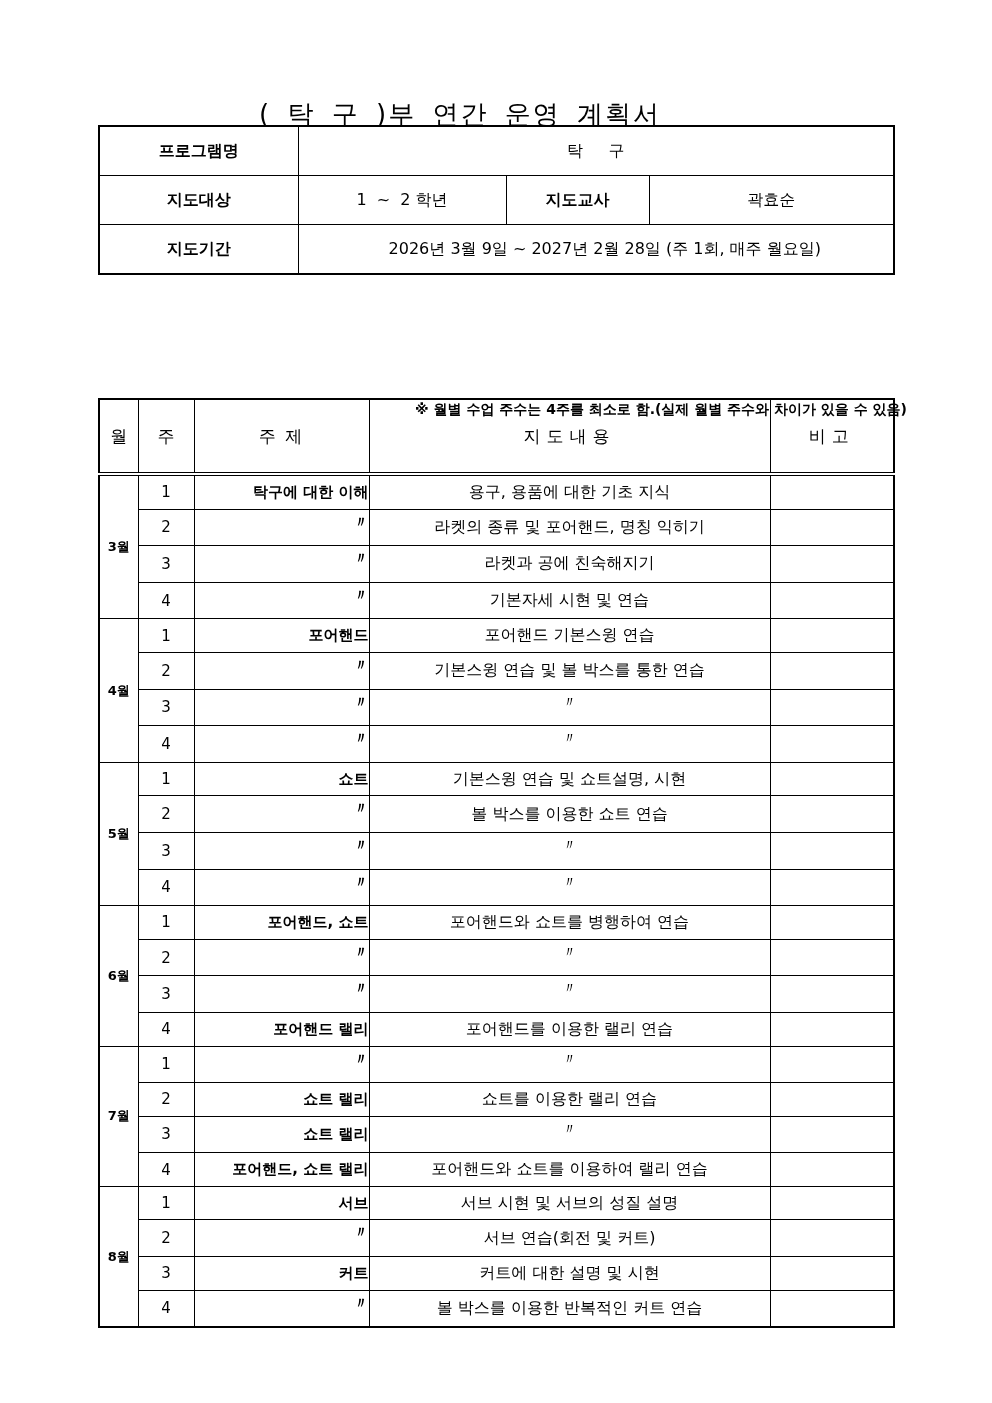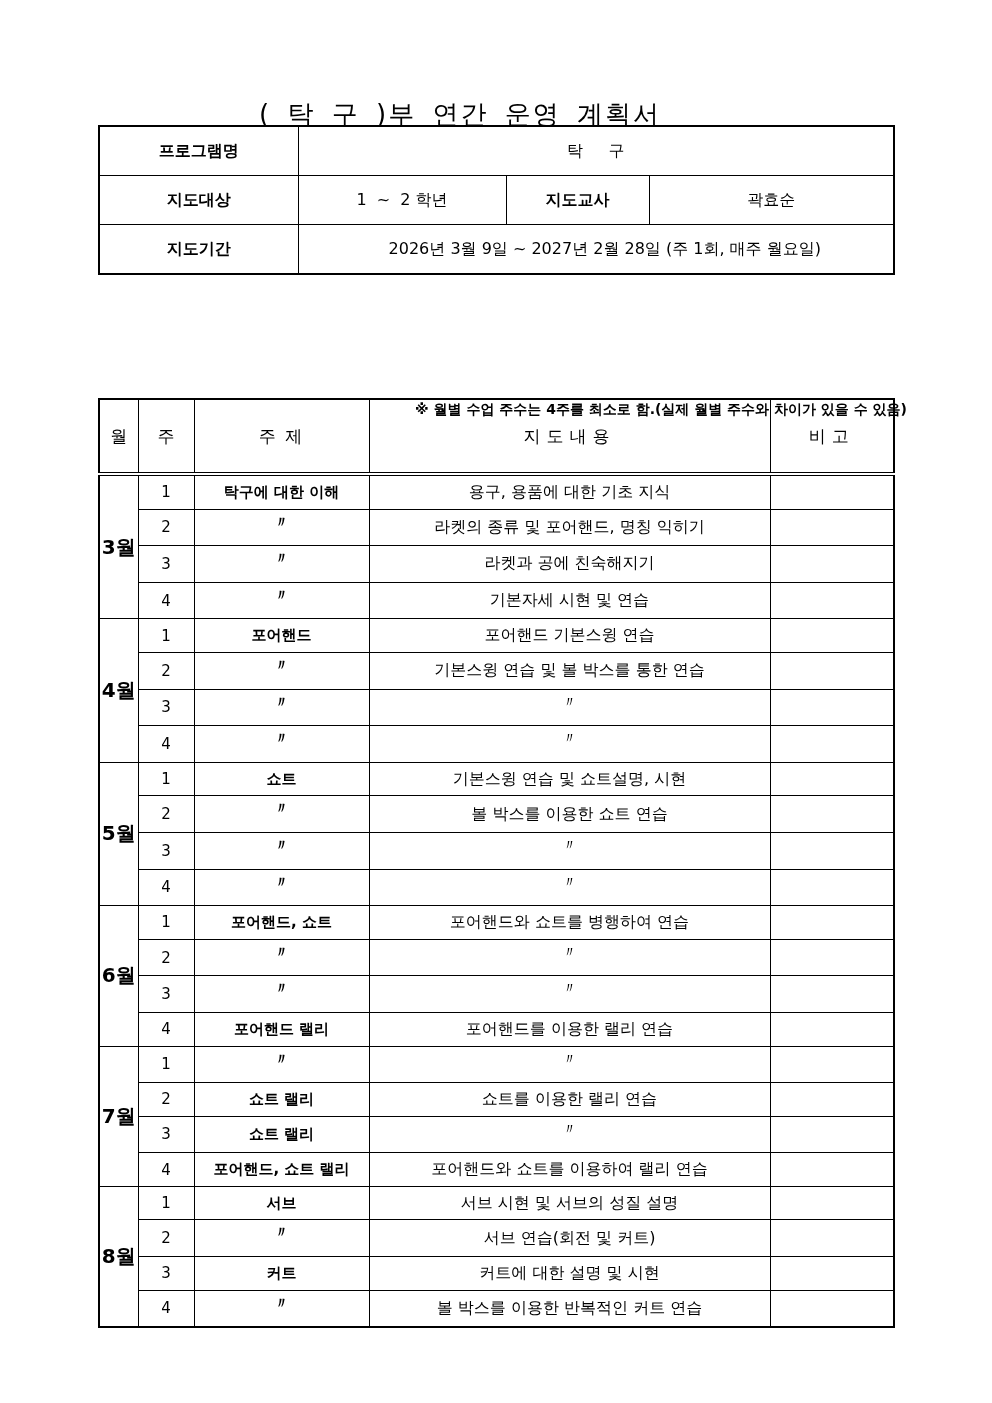--- a/index.html
+++ b/index.html
@@ -7,23 +7,23 @@
   .title { position:absolute; left:0; width:920px; top:96px; text-align:center; font-size:26px; letter-spacing:2px; word-spacing:6px; line-height:36px; }
   table { border-collapse:collapse; position:absolute; table-layout:fixed; }
   .info { left:98px; top:125px; width:795px; border:2px solid #000; }
   .info td { border:1px solid #000; height:48px; text-align:center; font-size:16px; padding:0;margin-top:28px; }
   .info td.lbl { font-weight:bold; }
   .info td.left { text-align:center; padding-left:18px; }
   .note { position:absolute; top:373px; right:85px; font-size:14px; font-weight:bold; line-height:20px; white-space:nowrap;margin-top:26px; }
   .sched { left:98px; top:398px; width:795px; border:2px solid #000; }
   .sched th { border:1px solid #000; font-weight:normal; font-size:17px; height:70px; border-bottom:4px double #000; letter-spacing:6px; }
   .sched td { border:1px solid #000; height:32.6px; text-align:center; font-size:16px; padding:0; }
-  .sched td.month { font-size:20px; font-weight:bold; }
+  .sched td.month { font-size:13px; font-weight:bold; }
   .sched td.week { font-size:15px; }
-  .sched td.topic { font-weight:bold; font-size:15px; }
+  .sched td.topic { font-weight:bold; font-size:15px;text-align:right; }
   .sched td.ditto { vertical-align:top; font-size:15px; padding-top:3px; }
 </style>
 </head>
 <body>
 
 <div class="title">( 탁 구 )부  연간 운영 계획서</div>
 
 <table class="info">
   <colgroup>
       <col style="width:199px">

